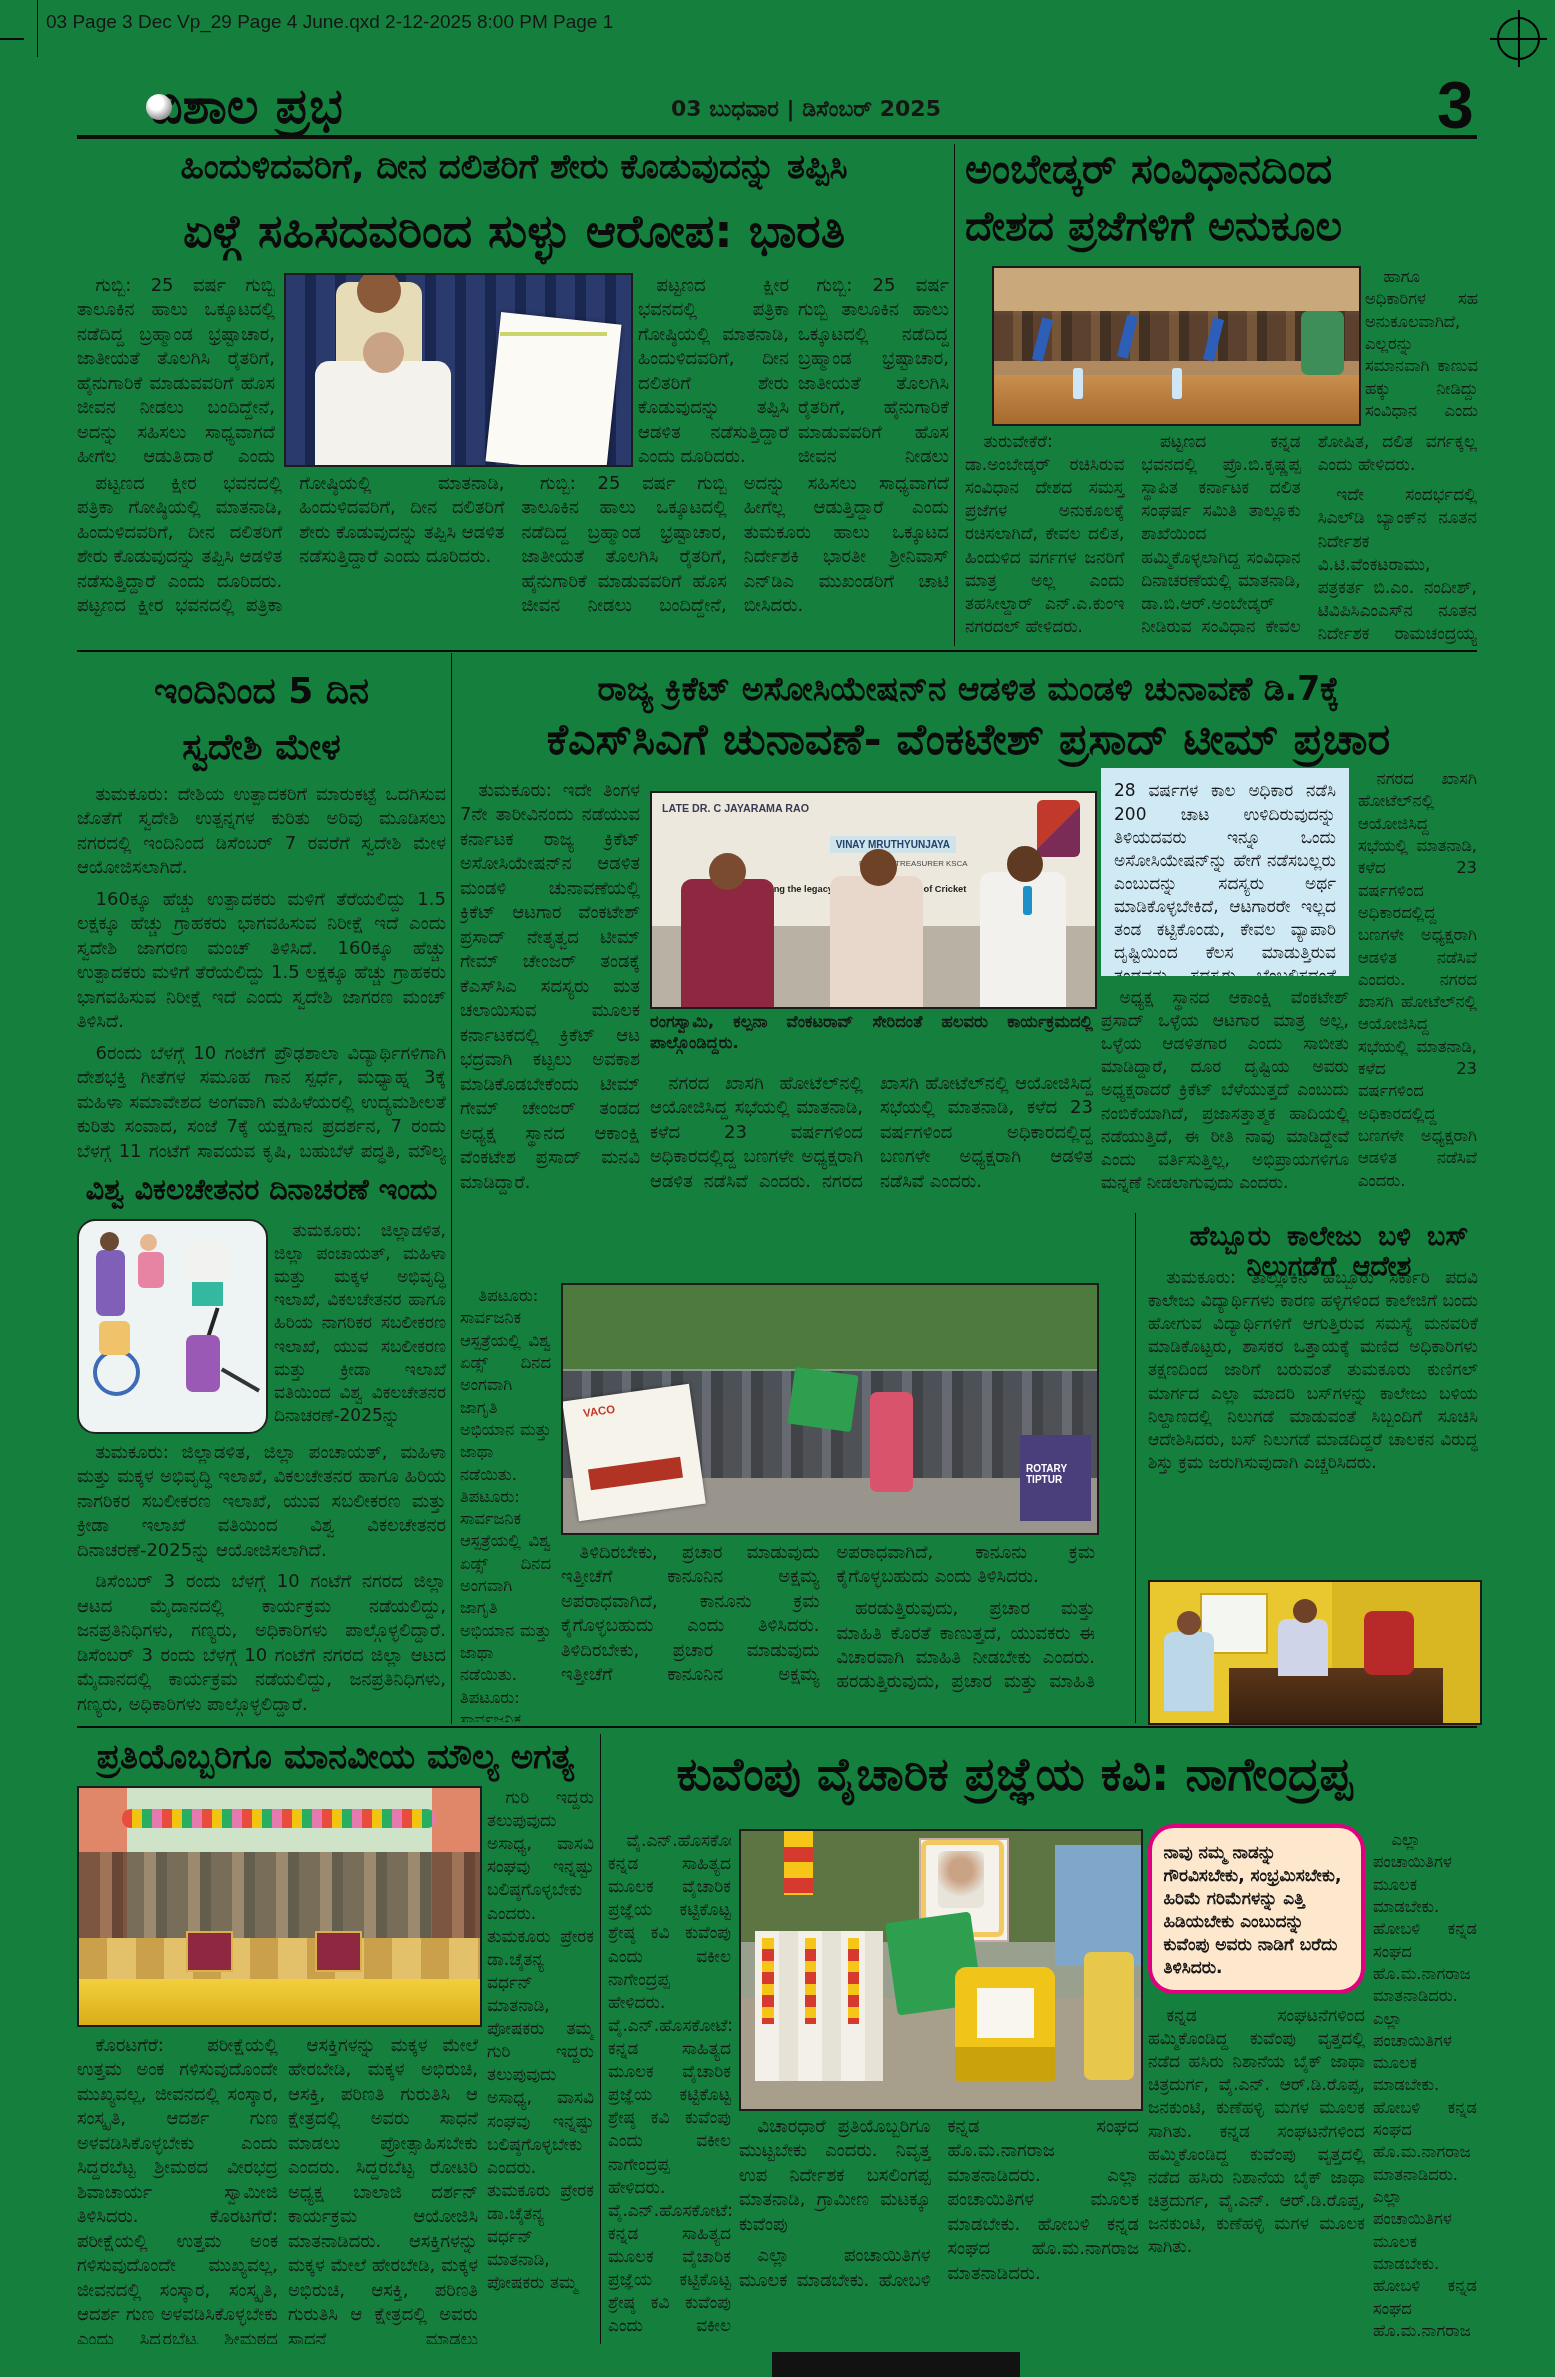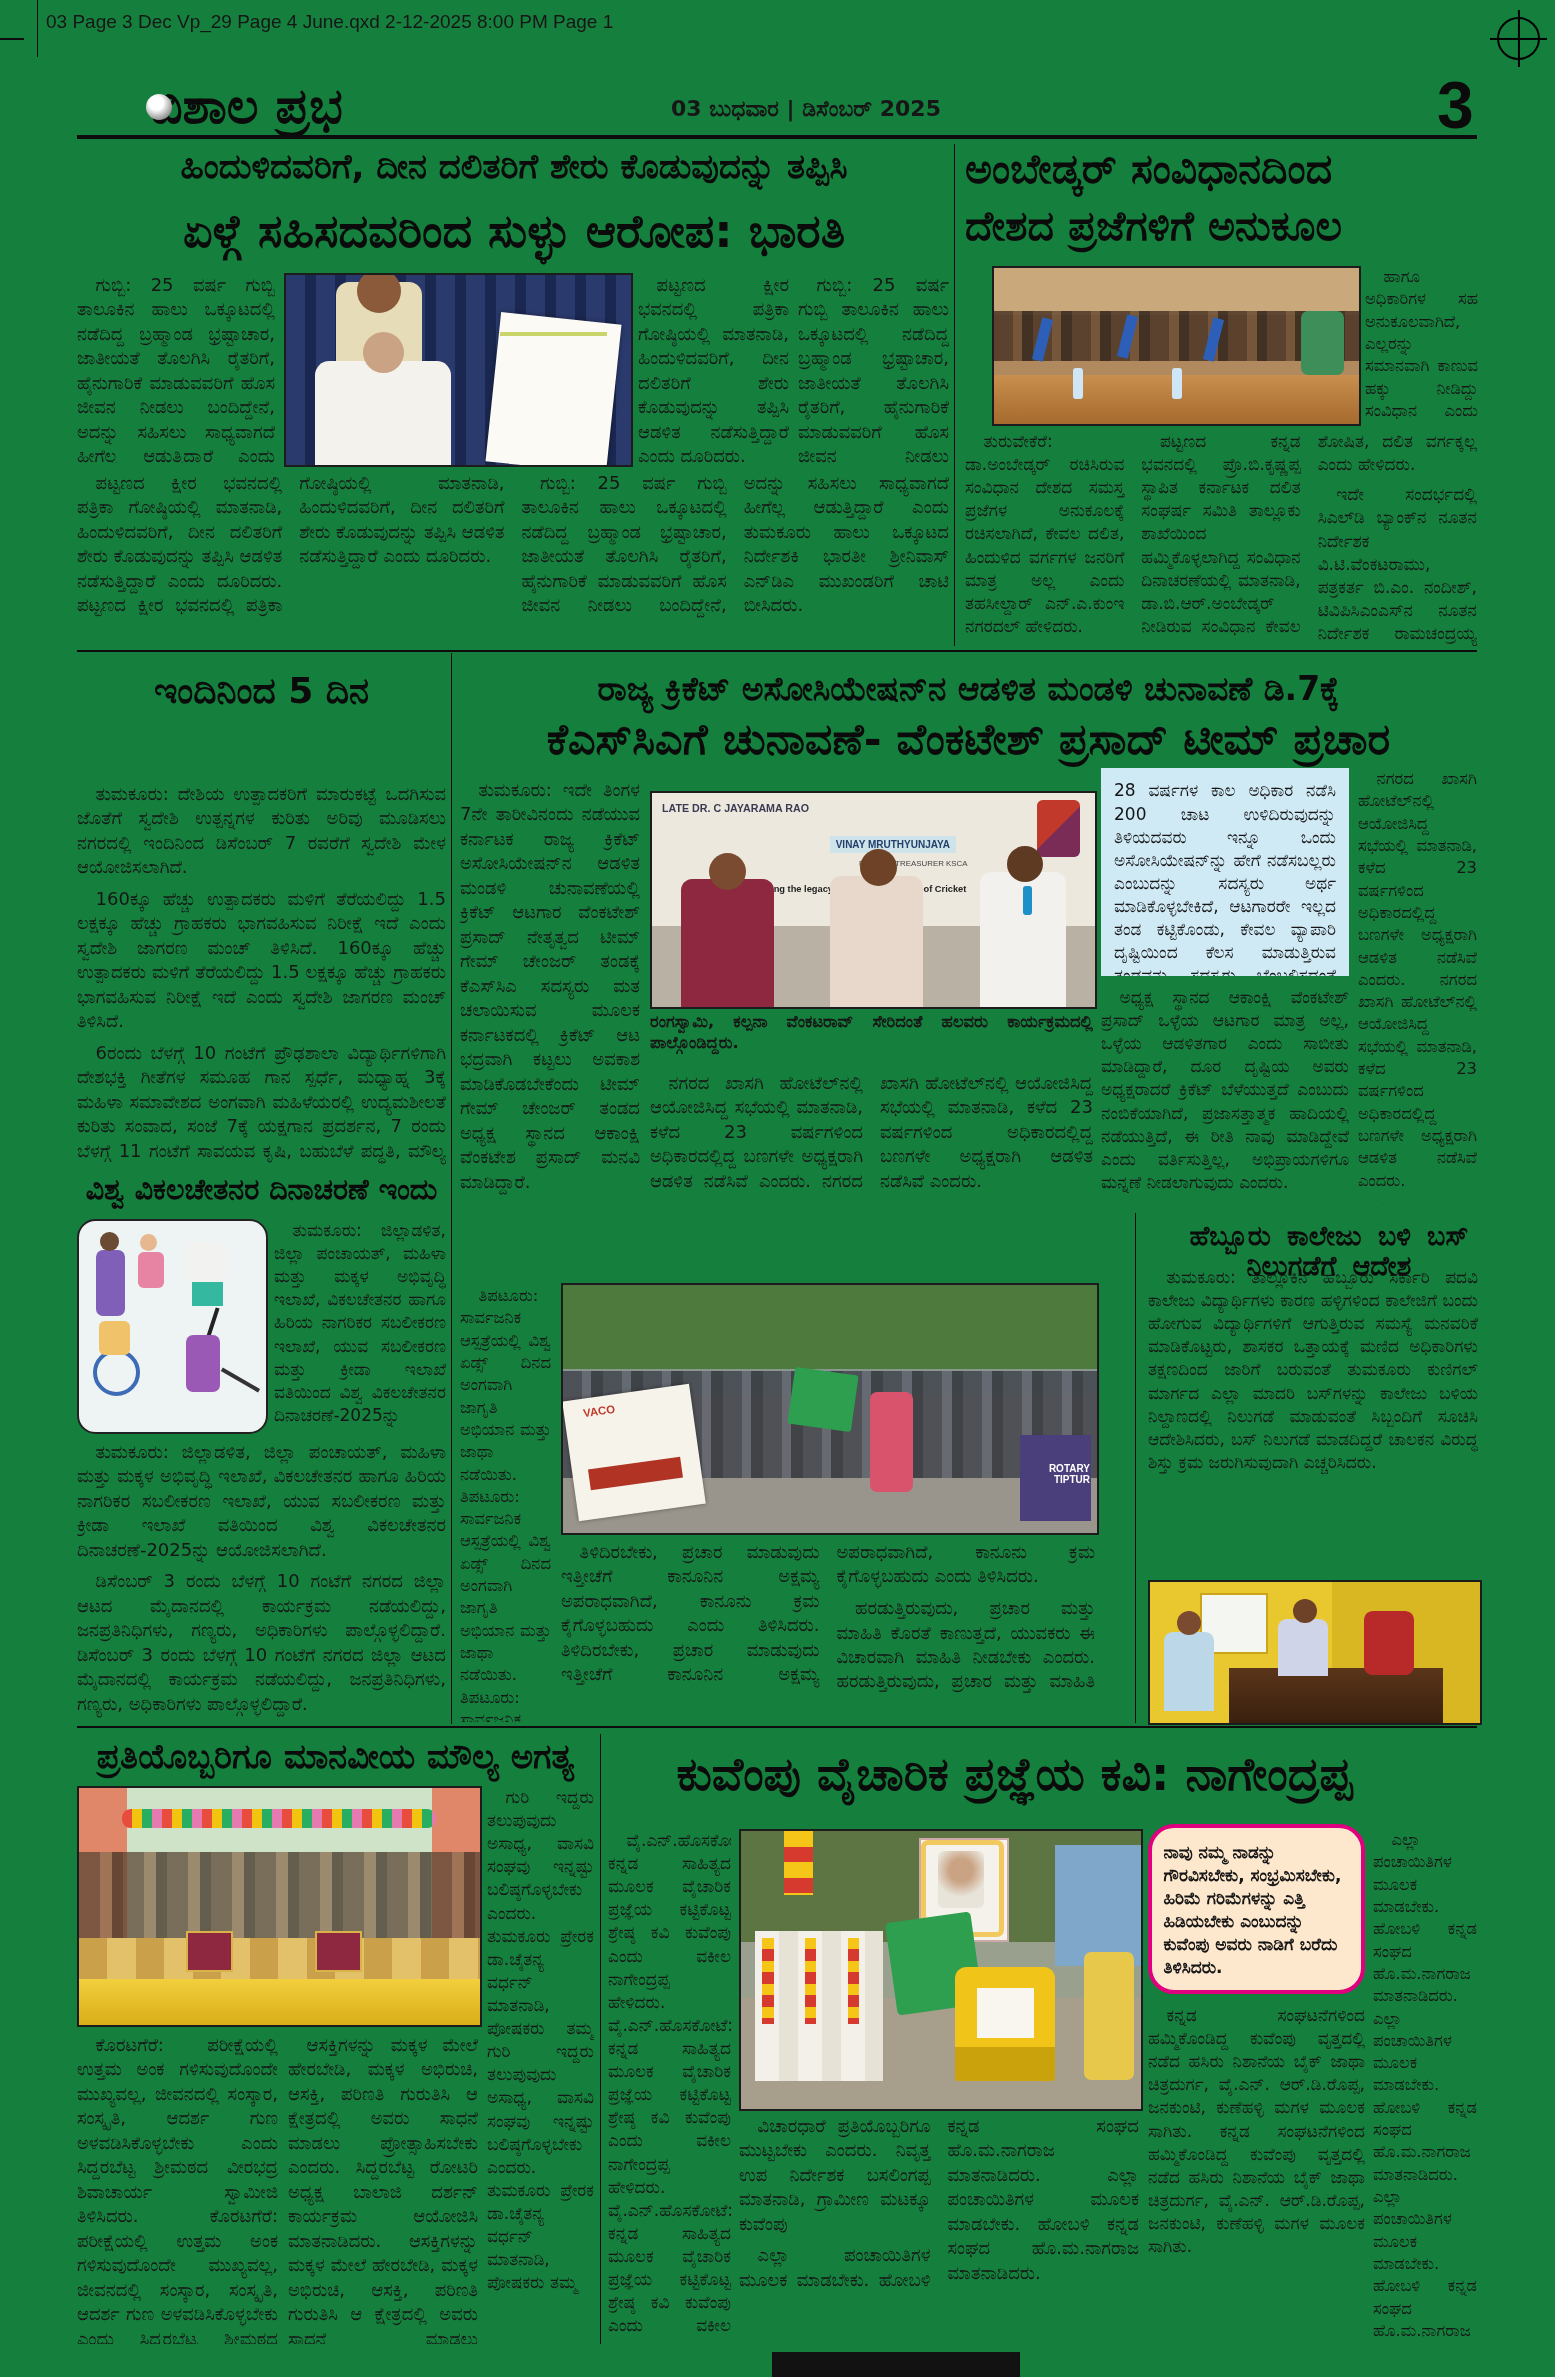--- a/index.html
+++ b/index.html
@@ -91,20 +91,21 @@
   </div>
   <div class="abs body-txt colwrap" style="left:965px;top:430px;width:512px;height:216px;column-count:3;font-size:17px;">
     <p>ತುರುವೇಕೆರೆ: ಡಾ.ಅಂಬೇಡ್ಕರ್ ರಚಿಸಿರುವ ಸಂವಿಧಾನ ದೇಶದ ಸಮಸ್ತ ಪ್ರಜೆಗಳ ಅನುಕೂಲಕ್ಕೆ ರಚಿಸಲಾಗಿದೆ, ಕೇವಲ ದಲಿತ, ಹಿಂದುಳಿದ ವರ್ಗಗಳ ಜನರಿಗೆ ಮಾತ್ರ ಅಲ್ಲ ಎಂದು ತಹಸೀಲ್ದಾರ್ ಎನ್.ಎ.ಕುಂಇ ನಗರದಲ್ ಹೇಳಿದರು.</p>
     <p>ಪಟ್ಟಣದ ಕನ್ನಡ ಭವನದಲ್ಲಿ ಪ್ರೊ.ಬಿ.ಕೃಷ್ಣಪ್ಪ ಸ್ಥಾಪಿತ ಕರ್ನಾಟಕ ದಲಿತ ಸಂಘರ್ಷ ಸಮಿತಿ ತಾಲ್ಲೂಕು ಶಾಖೆಯಿಂದ ಹಮ್ಮಿಕೊಳ್ಳಲಾಗಿದ್ದ ಸಂವಿಧಾನ ದಿನಾಚರಣೆಯಲ್ಲಿ ಮಾತನಾಡಿ, ಡಾ.ಬಿ.ಆರ್.ಅಂಬೇಡ್ಕರ್ ನೀಡಿರುವ ಸಂವಿಧಾನ ಕೇವಲ ಶೋಷಿತ, ದಲಿತ ವರ್ಗಕ್ಕಲ್ಲ ಎಂದು ಹೇಳಿದರು.</p>
     <p>ಇದೇ ಸಂದರ್ಭದಲ್ಲಿ ಸಿಎಲ್‌ಡಿ ಬ್ಯಾಂಕ್‌ನ ನೂತನ ನಿರ್ದೇಶಕ ವಿ.ಟಿ.ವೆಂಕಟರಾಮು, ಪತ್ರಕರ್ತ ಬಿ.ಎಂ. ನಂದೀಶ್, ಟಿವಿಪಿಸಿಎಂಎಸ್‌ನ ನೂತನ ನಿರ್ದೇಶಕ ರಾಮಚಂದ್ರಯ್ಯ ಹಾಗೂ ಉರಗ ತಜ್ಞ ರಂಗನಾಥ್ ಅವರನ್ನು ಸಮಾಜದ ವತಿಯಿಂದ ಸನ್ಮಾನಿಸಲಾಯಿತು. ಡಿಎಸ್‌ಎಸ್ ಮುಖಂಡರಾದ ನರಸಿಂಹರಾಜು, ಪಟ್ಟಣ ಪಂಚಾಯಿತಿ ಮಾಜಿ ಅಧ್ಯಕ್ಷ ಚಿದಾನಂದ್, ಮಲ್ಲೂರು ತಿಮ್ಮೇಶ್, ದಂಡಿನಶಿವರ ಕುಮಾರ್, ಶಿವನಂಜಯ್ಯ, ಸಾಸಲು ಗಂಗಾಧರ್, ಬಿಸ್ಕಂ ನಾರಾಣಪ್ಪ, ಚೋರಪ್ಪ, ಡಾ.ಚಂದ್ರಯ್ಯ, ಲಕ್ಷ್ಮೀದೇವಮ್ಮ ಭಾಗವಹಿಸಿದ್ದರು.</p>
   </div>
 
   <div class="abs rule" style="left:77px;top:650px;width:1400px;height:2.1px;"></div>
 
   <div class="abs hl ctr" style="left:77px;top:671px;width:369px;font-size:36px;">ಇಂದಿನಿಂದ 5 ದಿನ</div>
+  <div class="abs hl ctr" style="left:77px;top:727px;width:369px;font-size:36px;">ಸ್ವದೇಶಿ ಮೇಳ</div>
   <div class="abs body-txt" style="left:77px;top:782px;width:369px;height:385px;">
     <p>ತುಮಕೂರು: ದೇಶಿಯ ಉತ್ಪಾದಕರಿಗೆ ಮಾರುಕಟ್ಟೆ ಒದಗಿಸುವ ಜೊತೆಗೆ ಸ್ವದೇಶಿ ಉತ್ಪನ್ನಗಳ ಕುರಿತು ಅರಿವು ಮೂಡಿಸಲು ನಗರದಲ್ಲಿ ಇಂದಿನಿಂದ ಡಿಸೆಂಬರ್ 7 ರವರೆಗೆ ಸ್ವದೇಶಿ ಮೇಳ ಆಯೋಜಿಸಲಾಗಿದೆ.</p>
     <p>160ಕ್ಕೂ ಹೆಚ್ಚು ಉತ್ಪಾದಕರು ಮಳಿಗೆ ತೆರೆಯಲಿದ್ದು 1.5 ಲಕ್ಷಕ್ಕೂ ಹೆಚ್ಚು ಗ್ರಾಹಕರು ಭಾಗವಹಿಸುವ ನಿರೀಕ್ಷೆ ಇದೆ ಎಂದು ಸ್ವದೇಶಿ ಜಾಗರಣ ಮಂಚ್ ತಿಳಿಸಿದೆ. 160ಕ್ಕೂ ಹೆಚ್ಚು ಉತ್ಪಾದಕರು ಮಳಿಗೆ ತೆರೆಯಲಿದ್ದು 1.5 ಲಕ್ಷಕ್ಕೂ ಹೆಚ್ಚು ಗ್ರಾಹಕರು ಭಾಗವಹಿಸುವ ನಿರೀಕ್ಷೆ ಇದೆ ಎಂದು ಸ್ವದೇಶಿ ಜಾಗರಣ ಮಂಚ್ ತಿಳಿಸಿದೆ.</p>
     <p>6ರಂದು ಬೆಳಗ್ಗೆ 10 ಗಂಟೆಗೆ ಪ್ರೌಢಶಾಲಾ ವಿದ್ಯಾರ್ಥಿಗಳಿಗಾಗಿ ದೇಶಭಕ್ತಿ ಗೀತೆಗಳ ಸಮೂಹ ಗಾನ ಸ್ಪರ್ಧೆ, ಮಧ್ಯಾಹ್ನ 3ಕ್ಕೆ ಮಹಿಳಾ ಸಮಾವೇಶದ ಅಂಗವಾಗಿ ಮಹಿಳೆಯರಲ್ಲಿ ಉದ್ಯಮಶೀಲತೆ ಕುರಿತು ಸಂವಾದ, ಸಂಜೆ 7ಕ್ಕೆ ಯಕ್ಷಗಾನ ಪ್ರದರ್ಶನ, 7 ರಂದು ಬೆಳಗ್ಗೆ 11 ಗಂಟೆಗೆ ಸಾವಯವ ಕೃಷಿ, ಬಹುಬೆಳೆ ಪದ್ಧತಿ, ಮೌಲ್ಯ ವರ್ಧನೆ ಮಾರುಕಟ್ಟೆ ವ್ಯವಸ್ಥೆ, ಸಹಕಾರಿ ವ್ಯವಸ್ಥೆ ಕುರಿತು ರೈತರೊಂದಿಗೆ ಸಂವಾದ ಕಾರ್ಯಕ್ರಮವಿದೆ ಎಂದು ತಿಳಿಸಿದ್ದಾರೆ.</p>
   </div>
   <div class="abs hl ctr" style="left:77px;top:1174px;width:369px;font-size:28.5px;">ವಿಶ್ವ ವಿಕಲಚೇತನರ ದಿನಾಚರಣೆ ಇಂದು</div>
 
   <div class="abs illus" style="left:77px;top:1219px;width:187px;height:211px;">
     <div class="shape" style="left:17px;top:28.5px;width:28.5px;height:66px;background:#7f5fb8;border-radius:7.1px;"></div>
     <div class="shape" style="left:21.4px;top:11.4px;width:18.6px;height:18.6px;background:#6b4a33;border-radius:50%;"></div>
@@ -171,21 +172,21 @@
     <p>ತಿಪಟೂರು: ಸಾರ್ವಜನಿಕ ಆಸ್ಪತ್ರೆಯಲ್ಲಿ ವಿಶ್ವ ಏಡ್ಸ್ ದಿನದ ಅಂಗವಾಗಿ ಜಾಗೃತಿ ಅಭಿಯಾನ ಮತ್ತು ಜಾಥಾ ನಡೆಯಿತು. ತಿಪಟೂರು: ಸಾರ್ವಜನಿಕ ಆಸ್ಪತ್ರೆಯಲ್ಲಿ ವಿಶ್ವ ಏಡ್ಸ್ ದಿನದ ಅಂಗವಾಗಿ ಜಾಗೃತಿ ಅಭಿಯಾನ ಮತ್ತು ಜಾಥಾ ನಡೆಯಿತು. ತಿಪಟೂರು: ಸಾರ್ವಜನಿಕ ಆಸ್ಪತ್ರೆಯಲ್ಲಿ ವಿಶ್ವ ಏಡ್ಸ್ ದಿನದ ಅಂಗವಾಗಿ ಜಾಗೃತಿ ಅಭಿಯಾನ ಮತ್ತು ಜಾಥಾ ನಡೆಯಿತು.</p>
   </div>
   <div class="photo" style="left:561px;top:1283px;width:534px;height:248px;">
     <div class="shape" style="inset:0;background:linear-gradient(180deg,#4f7a3e 0 34%,#8a9791 34% 44%,#9a958c 44% 100%);"></div>
     <div class="shape" style="left:0;top:86px;width:534px;height:107px;background:repeating-linear-gradient(90deg,#3c4049 0 18.6px,#5b5f6b 18.6px 28.5px,#2b2e35 28.5px 40px);opacity:.8;"></div>
     <div class="shape" style="left:7.1px;top:107px;width:128px;height:121px;background:#f6f3ea;transform:rotate(-8deg);box-shadow:0 0 4.3px rgba(0,0,0,.4);"></div>
     <div class="shape lat" style="left:20px;top:120px;font-size:11.4px;font-weight:700;color:#c0392b;transform:rotate(-8deg);">VACO</div>
     <div class="shape" style="left:26px;top:178px;width:93px;height:21.4px;background:#b03324;transform:rotate(-8deg);"></div>
     <div class="shape" style="left:228px;top:86px;width:64px;height:57px;background:#2e9e4f;transform:rotate(8deg);border-radius:2.9px;"></div>
     <div class="shape" style="left:457px;top:150px;width:71px;height:86px;background:#4a3f7a;"></div>
-    <div class="shape lat" style="left:463px;top:178px;font-size:10px;font-weight:700;color:#fff;width:64px;text-align:right;">ROTARY TIPTUR</div>
+    <div class="shape lat" style="left:463px;top:178px;font-size:10px;font-weight:700;color:#fff;width:64px;text-align:left;">ROTARY TIPTUR</div>
     <div class="shape" style="left:307px;top:107px;width:43px;height:100px;background:#d8536b;border-radius:7.1px;"></div>
   </div>
   <div class="abs body-txt colwrap" style="left:561px;top:1540px;width:534px;height:181px;column-count:2;">
     <p>ತಿಳಿದಿರಬೇಕು, ಪ್ರಚಾರ ಮಾಡುವುದು ಇತ್ತೀಚೆಗೆ ಕಾನೂನಿನ ಅಕ್ಷಮ್ಯ ಅಪರಾಧವಾಗಿದೆ, ಕಾನೂನು ಕ್ರಮ ಕೈಗೊಳ್ಳಬಹುದು ಎಂದು ತಿಳಿಸಿದರು. ತಿಳಿದಿರಬೇಕು, ಪ್ರಚಾರ ಮಾಡುವುದು ಇತ್ತೀಚೆಗೆ ಕಾನೂನಿನ ಅಕ್ಷಮ್ಯ ಅಪರಾಧವಾಗಿದೆ, ಕಾನೂನು ಕ್ರಮ ಕೈಗೊಳ್ಳಬಹುದು ಎಂದು ತಿಳಿಸಿದರು.</p>
     <p>ಹರಡುತ್ತಿರುವುದು, ಪ್ರಚಾರ ಮತ್ತು ಮಾಹಿತಿ ಕೊರತೆ ಕಾಣುತ್ತದೆ, ಯುವಕರು ಈ ವಿಚಾರವಾಗಿ ಮಾಹಿತಿ ನೀಡಬೇಕು ಎಂದರು. ಹರಡುತ್ತಿರುವುದು, ಪ್ರಚಾರ ಮತ್ತು ಮಾಹಿತಿ ಕೊರತೆ ಕಾಣುತ್ತದೆ, ಯುವಕರು ಈ ವಿಚಾರವಾಗಿ ಮಾಹಿತಿ ನೀಡಬೇಕು ಎಂದರು.</p>
   </div>
 
   <div class="abs rule" style="left:1135px;top:1213px;width:1.4px;height:510px;"></div>
 
   <div class="abs hl ctr" style="left:1164px;top:1223px;width:330px;font-size:27px;font-family:Liberation Mono, monospace;">ಹೆಬ್ಬೂರು ಕಾಲೇಜು ಬಳಿ ಬಸ್ ನಿಲುಗಡೆಗೆ ಆದೇಶ</div>

